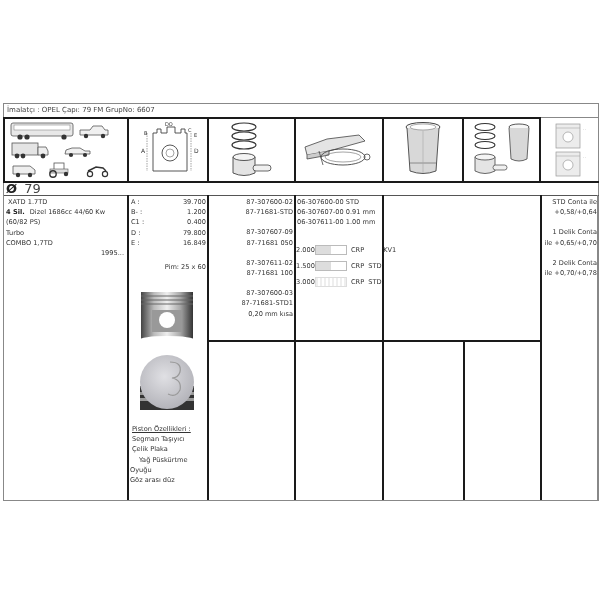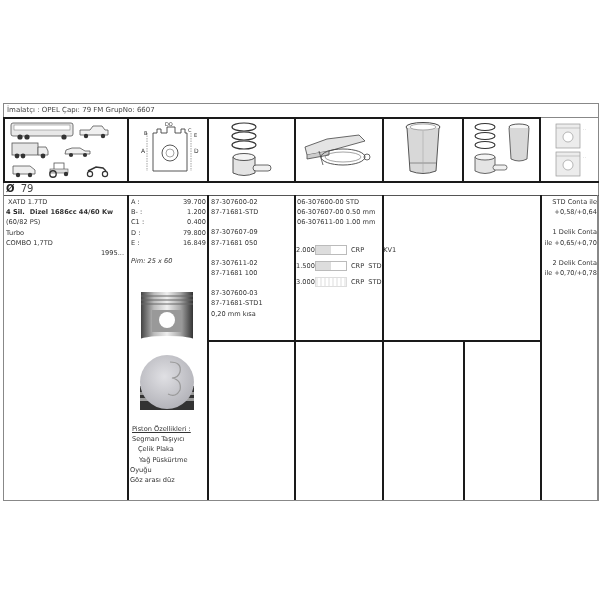--- a/index.html
+++ b/index.html
@@ -139,41 +139,41 @@
     <circle cx="20" cy="16" r="5" fill="#fff" stroke="#999" stroke-width="0.7"></circle>
     <line x1="8" y1="7" x2="32" y2="7" stroke="#aaa" stroke-width="0.6"></line>
     <rect x="8" y="31" width="24" height="24" fill="#ececec" stroke="#999" stroke-width="0.7"></rect>
     <circle cx="20" cy="44" r="5" fill="#fff" stroke="#999" stroke-width="0.7"></circle>
     <line x1="8" y1="35" x2="32" y2="35" stroke="#aaa" stroke-width="0.6"></line>
     <text x="35" y="9" font-size="3" fill="#999">- -</text>
     <text x="35" y="37" font-size="3" fill="#999">- -</text>
   </svg>
 </div>
 
-<div class="abs" style="left:4px; top:183px; width:594px; height:12px; font-size:10px; line-height:12px;">
+<div class="abs" style="left:4px; top:183px; width:594px; height:12px; font-size:13px; line-height:12px;">
   <span style="font-weight:bold; color:#222; margin-left:2px;">Ø</span>
   <span style="margin-left:3px; color:#444;">79</span>
 </div>
 <div class="abs bline" style="left:3px; top:195px; width:596px; height:1px; background:#555;"></div>
 
 <div class="abs" style="left:3px; top:195px; width:1px; height:305px; background:#888;"></div>
 <div class="abs bline" style="left:127px; top:195px; width:2px; height:305px;"></div>
 <div class="abs bline" style="left:207px; top:195px; width:2px; height:305px;"></div>
 <div class="abs bline" style="left:294px; top:195px; width:2px; height:305px;"></div>
 <div class="abs bline" style="left:382px; top:195px; width:2px; height:305px;"></div>
 <div class="abs bline" style="left:463px; top:341px; width:2px; height:159px;"></div>
 <div class="abs bline" style="left:540px; top:195px; width:2px; height:305px;"></div>
 <div class="abs" style="left:597px; top:195px; width:1px; height:305px; background:#888;"></div>
 <div class="abs bline" style="left:208px; top:340px; width:334px; height:2px;"></div>
 
 <div class="abs txt" style="left:6px; top:197px; width:120px;">
   <div style="padding-left:2px;">XATD 1.7TD</div>
   <div>
     <b style="color:#222;">4 Sil.</b>
-    <span style="margin-left:3px;font-weight:bold;">Dizel 1686cc 44/60 Kw</span>
+    <span style="margin-left:3px;">Dizel 1686cc 44/60 Kw</span>
   </div>
   <div>(60/82 PS)</div>
   <div>Turbo</div>
   <div>COMBO 1,7TD</div>
   <div style="text-align:right; padding-right:2px;">1995...</div>
 </div>
 
 <div class="abs txt" style="left:131px; top:197px; width:75px;">
   <div style="display:flex; justify-content:space-between;">
       <span>A :</span>
@@ -188,21 +188,21 @@
       <span>0.400</span>
     </div>
   <div style="display:flex; justify-content:space-between;">
       <span>D :</span>
       <span>79.800</span>
     </div>
   <div style="display:flex; justify-content:space-between;">
       <span>E :</span>
       <span>16.849</span>
     </div>
-  <div style="text-align:left; margin-top:8px;font-style:italic;">Pim: 25 x 60</div>
+  <div style="text-align:right; margin-top:14px;">Pim: 25 x 60</div>
 </div>
 
 <div class="abs" style="left:138px; top:290px; width:58px; height:52px;">
   <svg width="58" height="52" viewBox="0 0 58 52">
     <defs>
       <linearGradient id="pg" x1="0" x2="1">
         <stop offset="0" stop-color="#444"></stop>
           <stop offset="0.25" stop-color="#bbb"></stop>
         <stop offset="0.5" stop-color="#eee"></stop>
           <stop offset="0.75" stop-color="#aaa"></stop>
@@ -230,44 +230,44 @@
     <rect x="2" y="40" width="54" height="3" fill="#999"></rect>
     <rect x="2" y="46" width="54" height="3" fill="#999"></rect>
     <ellipse cx="29" cy="30" rx="27" ry="27" fill="url(#pt)"></ellipse>
     <path d="M32 10 Q44 10 42 20 Q40 26 34 26 Q44 28 42 38 Q38 46 30 42" fill="none" stroke="#999" stroke-width="1.2"></path>
   </svg>
 </div>
 
 <div class="abs txt" style="left:130px; top:424px; width:68px;">
   <div style="text-decoration:underline; padding-left:2px;">Piston Özellikleri :</div>
   <div style="padding-left:2px;">Segman Taşıyıcı</div>
-  <div style="padding-left:8px;">Çelik Plaka</div>
+  <div style="padding-left:2px;">Çelik Plaka</div>
   <div style="padding-left:2px;margin-left:7px;">Yağ Püskürtme</div>
   <div>Oyuğu</div>
   <div>Göz arası düz</div>
 </div>
 
-<div class="abs txt" style="left:211px; top:197px; width:82px;">
+<div class="abs txt" style="left:211px; top:197px; width:82px;text-align:right;">
   <div>87-307600-02</div>
   <div>87-71681-STD</div>
   <div style="height:10px;"></div>
   <div>87-307607-09</div>
   <div>87-71681 050</div>
   <div style="height:10px;"></div>
   <div>87-307611-02</div>
   <div>87-71681 100</div>
   <div style="height:10px;"></div>
   <div>87-307600-03</div>
   <div>87-71681-STD1</div>
   <div>0,20 mm kısa</div>
 </div>
 
 <div class="abs txt" style="left:297px; top:197px; width:86px;">
   <div>06-307600-00 STD</div>
-  <div>06-307607-00 0.50 mm</div>
+  <div>06-307607-00 0.91 mm</div>
   <div>06-307611-00 1.00 mm</div>
 </div>
 <div class="abs txt" style="left:296px; top:242px; width:87px; line-height:16px;">
   <div>
     <span>2.000</span><span class="gbar"></span>
     <span style="margin-left:2px;">CRP</span>
     <span style="margin-left:17px;">KV1</span>
   </div>
   <div>
     <span>1.500</span><span class="gbar"></span>

